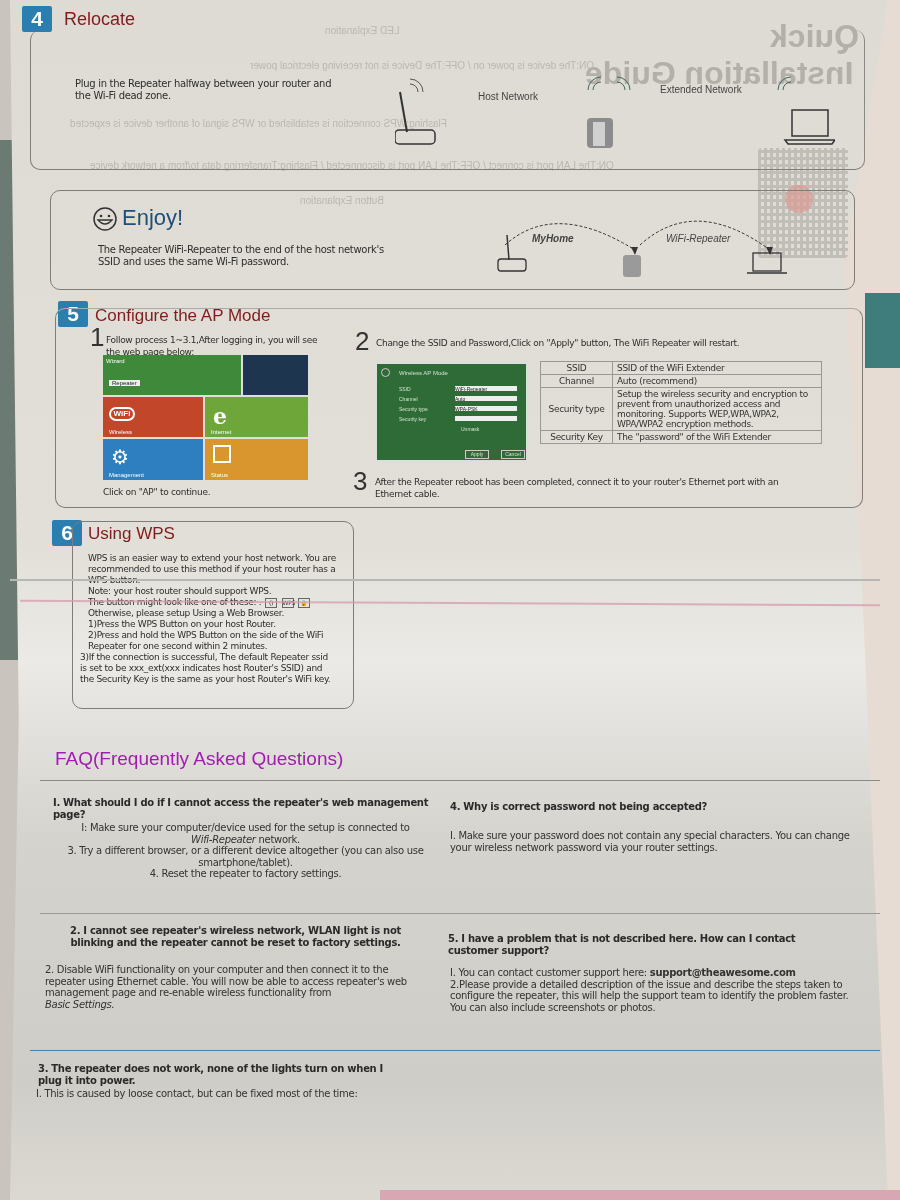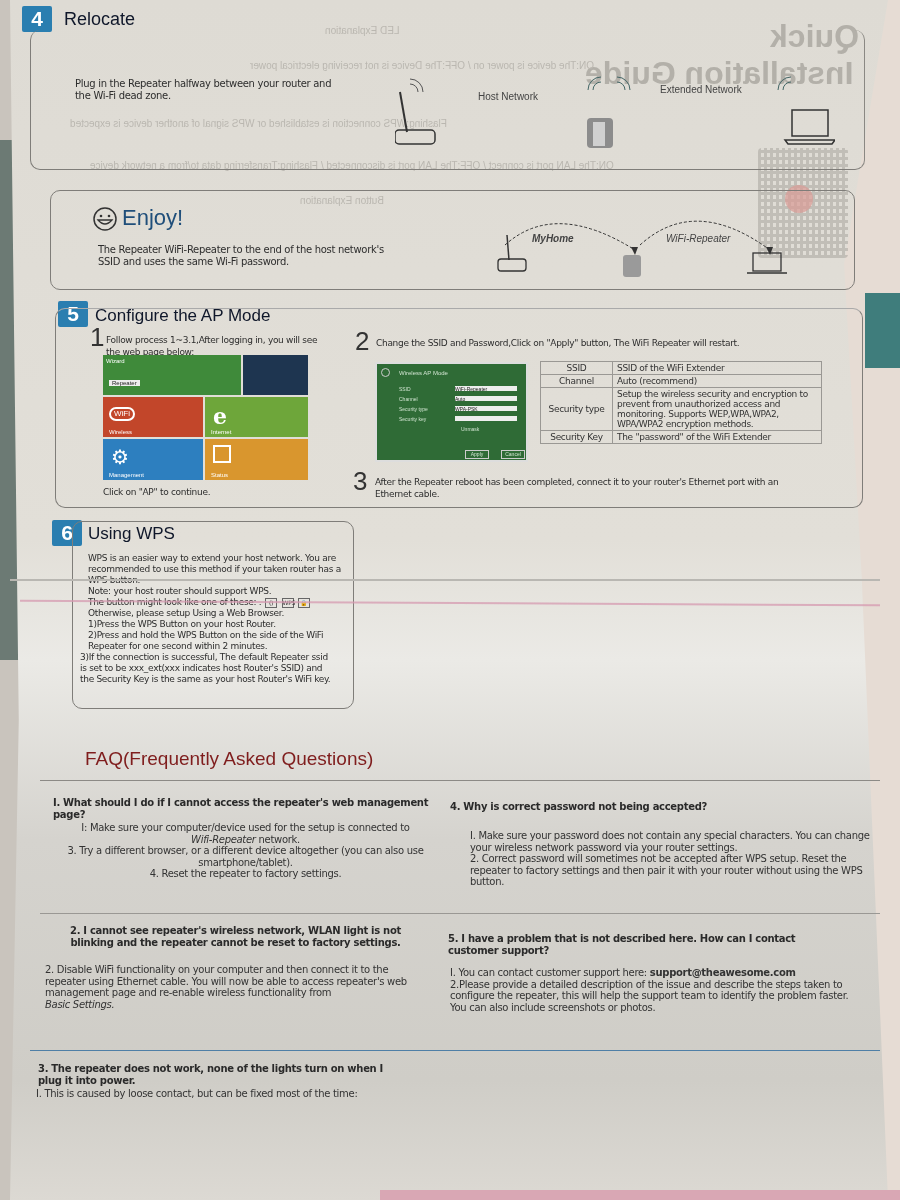--- a/index.html
+++ b/index.html
@@ -20,21 +20,21 @@
     clip-path: polygon(0 0, 100% 0, 95% 22%, 97% 48%, 100% 100%, 0 100%, 1% 60%);
   }
   .pink-band { position: absolute; left: 380px; top: 1190px; width: 520px; height: 10px; background: #d9a7b4; }
   .pink-line { position: absolute; left: 20px; top: 602px; width: 860px; height: 2px; background: #d59ab0; opacity: .75; transform: rotate(0.3deg); }
   .fold-line { position: absolute; left: 10px; top: 579px; width: 870px; height: 2px; background: #b9b7b2; }
 
   .section-num {
     position: absolute; width: 30px; height: 26px; background: #2a7eb0; color: #fff;
     font-weight: bold; font-size: 21px; text-align: center; line-height: 26px; border-radius: 2px;
   }
-  .section-title { position: absolute; font-size: 18px; color: #0f172a; }
+  .section-title { position: absolute; font-size: 18px; color: #7f1d1d; }
   .box { position: absolute; border: 1px solid #7f7d79; border-radius: 10px; }
 
   .txt { position: absolute; font-size: 10px; line-height: 12px; color: #2d2d2d; font-family: "DejaVu Sans", sans-serif; letter-spacing: -0.3px; }
   .diag-label { position: absolute; font-size: 10px; color: #444; }
   .diag-label.it { font-style: italic; font-weight: bold; font-size: 10px; }
 
   .ghost { position: absolute; color: #bab7b0; font-size: 10px; transform: scaleX(-1); white-space: nowrap; }
   .ghost.big { font-size: 32px; font-weight: bold; color: #b3b0a9; }
 
   
@@ -43,21 +43,21 @@
   .ap-shot { position: absolute; left: 375px; top: 362px; width: 153px; height: 100px; background: #2f6b36; border: 2px solid #ddd; color: #cfe3cf; font-size: 5px; }
   .ap-row { position: absolute; left: 22px; font-size: 5px; }
   .ap-field { position: absolute; left: 78px; width: 62px; height: 5px; background: #eee; }
 
   table.ap-table { position: absolute; left: 540px; top: 361px; width: 282px; border-collapse: collapse; font-size: 9px; font-family: "DejaVu Sans", sans-serif; color: #333; letter-spacing: -0.3px; }
   table.ap-table td { border: 1px solid #9a9894; padding: 1px 4px; vertical-align: middle; }
   table.ap-table td.k { width: 72px; text-align: center; }
 
   .step-num { position: absolute; font-size: 26px; color: #333; font-weight: 300; }
 
-  .faq-title { position: absolute; left: 55px; top: 748px; font-size: 19px; color: #7f1d1d; margin-left: 30px; }
+  .faq-title { position: absolute; left: 55px; top: 748px; font-size: 19px; color: #a21caf; }
   .faq-rule { position: absolute; left: 40px; top: 780px; width: 840px; height: 1px; background: #8c8a86; }
   .faq-q { position: absolute; font-size: 10px; font-weight: bold; color: #2a2a2a; font-family: "DejaVu Sans", sans-serif; letter-spacing: -0.3px; line-height: 12px; }
   .faq-a { position: absolute; font-size: 10px; color: #333; font-family: "DejaVu Sans", sans-serif; letter-spacing: -0.3px; line-height: 11.5px; }
   .faq-a i { font-style: italic; }
   .blue-rule { position: absolute; left: 30px; top: 1050px; width: 850px; height: 1px; background: #4f7fa6; }
   .mid-rule { position: absolute; left: 40px; top: 913px; width: 840px; height: 1px; background: #9a9894; }
 
   .wps-icon { display: inline-block; width: 12px; height: 10px; border: 1px solid #666; margin: 0 1px; vertical-align: middle; font-size: 6px; text-align: center; line-height: 8px; }
   .qr { position: absolute; left: 758px; top: 148px; width: 90px; height: 110px;
     background: repeating-linear-gradient(90deg, #a9a69f 0 3px, transparent 3px 6px), repeating-linear-gradient(0deg, #a9a69f 0 3px, transparent 3px 7px); opacity: .55; border-radius: 4px; }
@@ -148,21 +148,21 @@
 <div class="step-num" style="left:90px; top:322px;">1</div>
 <div class="txt" style="left:106px; top:334px; width:220px; font-size:9px;">Follow process 1~3.1,After logging in, you will see the web page below:</div>
 
 <div class="tiles">
   <div class="tile" style="left:0; top:0; width:138px; height:40px; background:#3f8a3a;">
     <span>Wizard</span>
     <div style="position:absolute; left:6px; top:25px; background:#eee; color:#222; padding:0 3px; font-size:6px;">Repeater</div>
   </div>
   <div class="tile" style="left:140px; top:0; width:65px; height:40px; background:#1e3550;"></div>
   <div class="tile" style="left:0; top:42px; width:100px; height:40px; background:#c2462a;">
-    <div style="position:absolute; left:6px; top:10px; width:26px; height:14px; border:2px solid #fff; border-radius:7px; font-size:8px; font-weight:normal; text-align:center; line-height:10px;">WiFi</div>
+    <div style="position:absolute; left:6px; top:10px; width:26px; height:14px; border:2px solid #fff; border-radius:7px; font-size:8px; font-weight:bold; text-align:center; line-height:10px;">WiFi</div>
     <span style="position:absolute; left:6px; bottom:2px;">Wireless</span>
   </div>
   <div class="tile" style="left:102px; top:42px; width:103px; height:40px; background:#6ea63a;">
     <div style="position:absolute; left:8px; top:6px; font-size:22px; font-weight:bold; font-family:'DejaVu Serif',serif;">e</div>
     <span style="position:absolute; left:6px; bottom:2px;">Internet</span>
   </div>
   <div class="tile" style="left:0; top:84px; width:100px; height:41px; background:#2d7fbf;">
     <div style="position:absolute; left:8px; top:6px; font-size:20px;">⚙</div>
     <span style="position:absolute; left:6px; bottom:2px;">Management</span>
   </div>
@@ -214,21 +214,21 @@
   </table>
 
 <div class="step-num" style="left:353px; top:466px;">3</div>
 <div class="txt" style="left:375px; top:476px; font-size:9px; width:440px;">After the Repeater reboot has been completed, connect it to your router's Ethernet port with an Ethernet cable.</div>
 
 <div class="section-num" style="left:52px; top:520px;">6</div>
 <div class="section-title" style="left:88px; top:524px; font-size:17px;">Using WPS</div>
 <div class="box" style="left:72px; top:521px; width:282px; height:188px;"></div>
 <div style="position:absolute; left:88px; top:553px; width:265px;">
   <div class="txt" style="position:static; font-size:9px; line-height:11px;">WPS is an easier way to extend your host network. You are</div>
-  <div class="txt" style="position:static; font-size:9px; line-height:11px;">recommended to use this method if your taken router has a</div>
+  <div class="txt" style="position:static; font-size:9px; line-height:11px;">recommended to use this method if your host router has a</div>
   <div class="txt" style="position:static; font-size:9px; line-height:11px; text-decoration:line-through;">WPS button.</div>
   <div class="txt" style="position:static; font-size:9px; line-height:11px;">Note: your host router should support WPS.</div>
   <div style="font-size:9px; line-height:11px; font-family:'DejaVu Sans',sans-serif; letter-spacing:-0.3px;">
     <span>The button might look like one of these: .</span>
     <span class="wps-icon">()</span>
     <span class="wps-icon">WPS</span>
     <span class="wps-icon">🔒</span>
   </div>
   <div class="txt" style="position:static; font-size:9px; line-height:11px;">Otherwise, please setup Using a Web Browser.</div>
   <div class="txt" style="position:static; font-size:9px; line-height:11px;">1)Press the WPS Button on your host Router.</div>
@@ -259,22 +259,21 @@
 </div>
 
 <div class="blue-rule"></div>
 
 <div class="faq-q" style="left:38px; top:1063px; width:370px;">3.  The repeater does not work, none of the lights turn on when I plug it into power.</div>
 <div class="faq-a" style="left:36px; top:1088px; width:390px;">
   <div>I. This is caused by loose contact, but can be fixed most of the time:</div>
 </div>
 
 <div class="faq-q" style="left:450px; top:801px; width:400px;">4. Why is correct password not being accepted?</div>
-<div class="faq-a" style="left:450px; top:830px; width:400px;margin-left:20px;">
+<div class="faq-a" style="left:450px; top:830px; width:400px;">
   <div>I. Make sure your password does not contain any special characters. You can change your wireless network password via your router settings.</div>
-  <div>2. Correct password will sometimes not be accepted after WPS setup. Reset the repeater to factory settings and then pair it with your router without using the WPS button.</div>
 </div>
 
 <div class="faq-q" style="left:448px; top:933px; width:390px;">5. I have a problem that is not described here. How can I contact customer support?</div>
 <div class="faq-a" style="left:450px; top:967px; width:400px;">
   <div><span>I.  You can contact customer support here: </span><b>support@theawesome.com</b></div>
   <div>2.Please provide a detailed description of the issue and describe the steps taken to configure the repeater, this will help the support team to identify the problem faster. You can also include screenshots or photos.</div>
 </div>
 
 </body></html>

